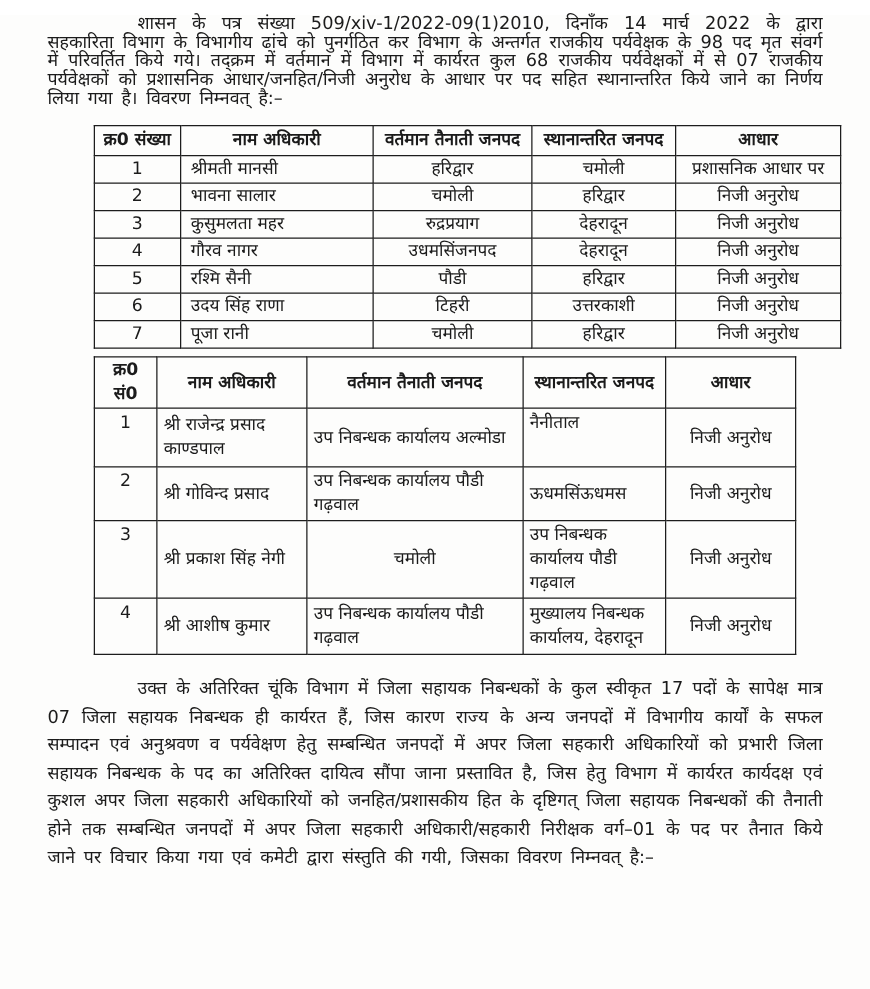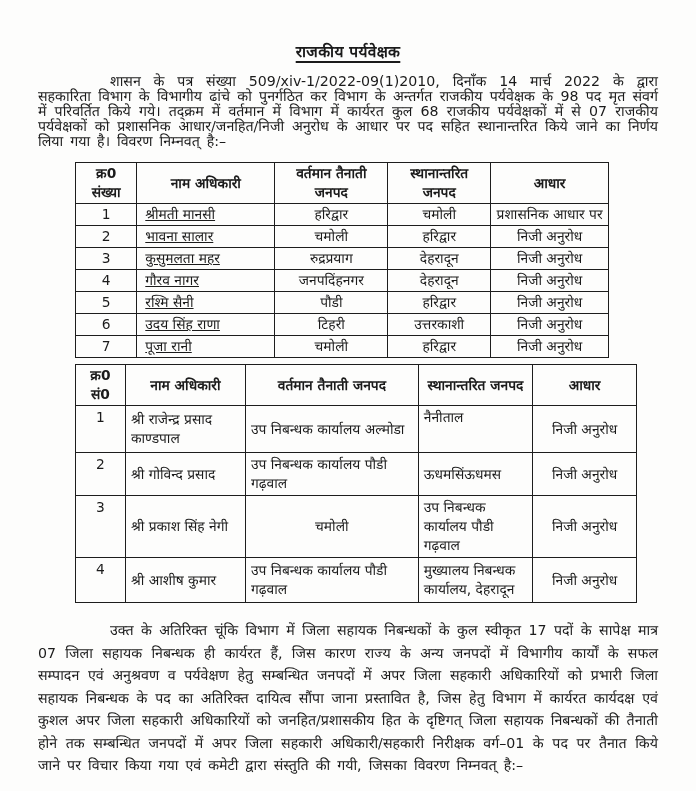--- a/index.html
+++ b/index.html
@@ -52,51 +52,50 @@
   }
   .body-text.second {
     margin-top: 16px;
     line-height: 22.5px;
   }
   table {
     border-collapse: collapse;
     margin-left: 75px;
     table-layout: fixed;
   }
-  .t1 { width: 534px; margin-top: 13px; }
+  .t1 { width: 598px; margin-top: 13px; }
   .t2 { width: 562px; margin-top: 6px; }
   th, td {
     border: 1.6px solid #1d1d1d;
     font-size: 13.8px;
     line-height: 19px;
     padding: 1px 4px;
     text-align: center;
     overflow: hidden;
   }
   th { font-weight: bold; height: 21px; }
   .t1 td { height: 18px; }
-  .t1 td:nth-child(2) { text-align: left; padding-left: 8px; text-decoration: underline; }
+  .t1 td:nth-child(2) { text-align: left; padding-left: 8px; }
   .t2 th { height: 23px; }
   .t2 td { vertical-align: middle; padding: 2px 5px; }
   .t2 td:first-child { vertical-align: top; }
   .t2 td:nth-child(2),
   .t2 td:nth-child(3),
   .t2 td:nth-child(4) { text-align: left; }
   .t2 tbody tr:nth-child(3) td:nth-child(3) { text-align: center; }
   .t2 tbody tr:nth-child(1) td:nth-child(4) { text-align: left; vertical-align: top; }
   .t2 tbody tr:nth-child(1) td { height: 42px; }
   .t2 tbody tr:nth-child(3) td { height: 33px; }
   .t2 tbody tr:nth-child(4) td { height: 40px; }
 </style>
 </head>
 <body>
 
 <div class="page">
 
-  <h1 class="doc-title"><span class="underlined">राजकीय पर्यवेक्षक</span></h1>
 
   <p class="body-text">शासन के पत्र संख्या 509/xiv-1/2022-09(1)2010, दिनाँक 14 मार्च 2022 के द्वारा सहकारिता विभाग के विभागीय ढांचे को पुनर्गठित कर विभाग के अन्तर्गत राजकीय पर्यवेक्षक के 98 पद मृत संवर्ग में परिवर्तित किये गये। तद्क्रम में वर्तमान में विभाग में कार्यरत कुल 68 राजकीय पर्यवेक्षकों में से 07 राजकीय पर्यवेक्षकों को प्रशासनिक आधार/जनहित/निजी अनुरोध के आधार पर पद सहित स्थानान्तरित किये जाने का निर्णय लिया गया है। विवरण निम्नवत् है:–</p>
 
   <table class="t1">
     <colgroup>
       <col style="width:11.5%">
       <col style="width:25.9%">
       <col style="width:21.2%">
       <col style="width:19.3%">
       <col style="width:22.1%">
@@ -128,21 +127,21 @@
         <tr>
           <td>3</td>
           <td>कुसुमलता महर</td>
           <td>रुद्रप्रयाग</td>
           <td>देहरादून</td>
           <td>निजी अनुरोध</td>
         </tr>
         <tr>
           <td>4</td>
           <td>गौरव नागर</td>
-          <td>जनपदिंहनगर</td>
+          <td>उधमसिंजनपद</td>
           <td>देहरादून</td>
           <td>निजी अनुरोध</td>
         </tr>
         <tr>
           <td>5</td>
           <td>रश्मि सैनी</td>
           <td>पौडी</td>
           <td>हरिद्वार</td>
           <td>निजी अनुरोध</td>
         </tr>

